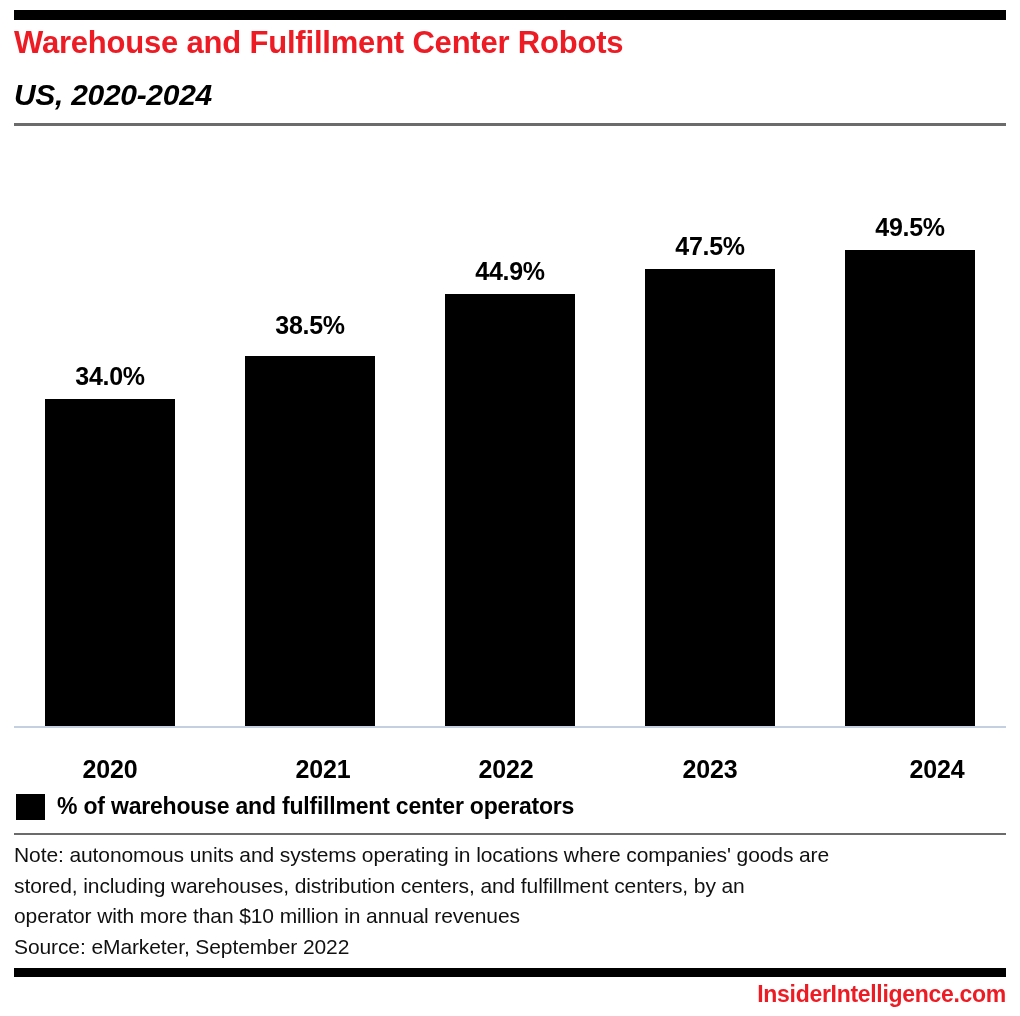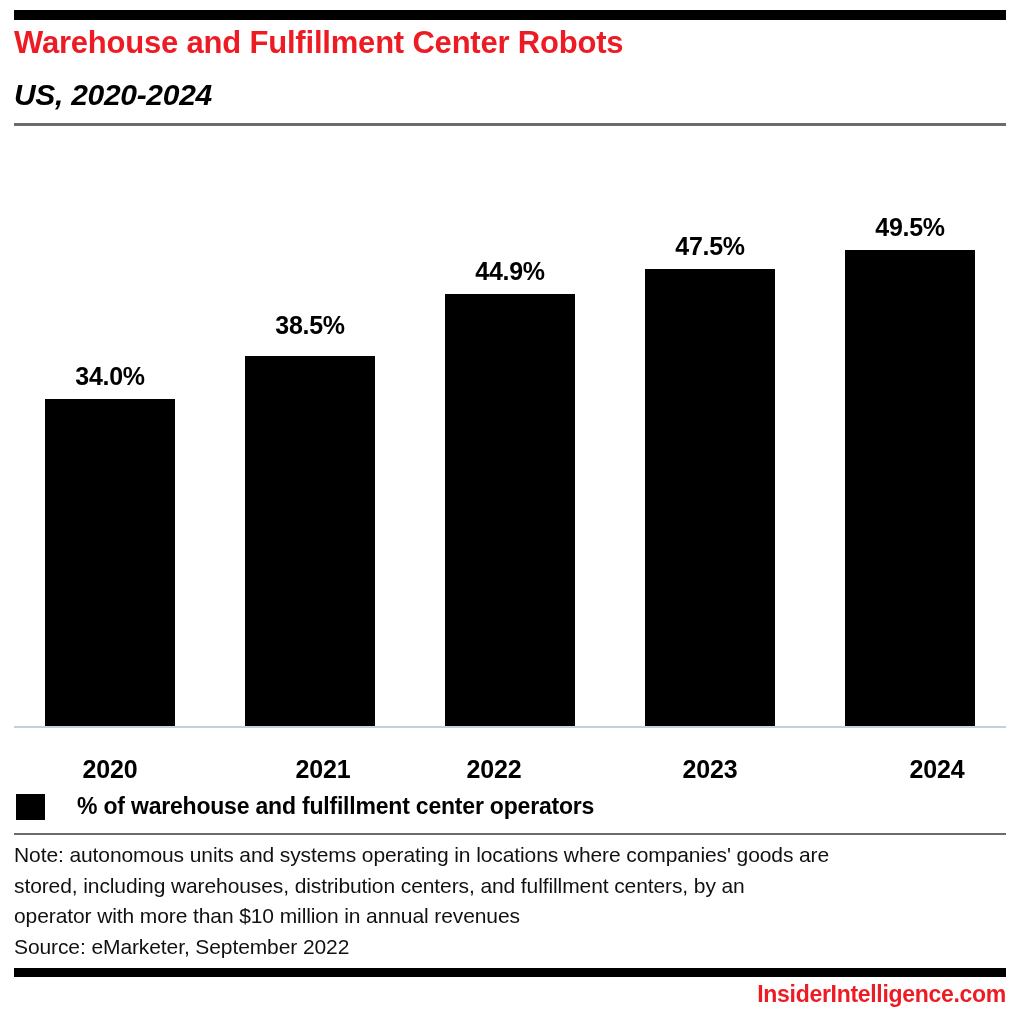--- a/index.html
+++ b/index.html
@@ -107,21 +107,20 @@
     margin-top: 16px;
   }
 
   
   .legend {
     position: absolute;
     left: 16px;
     top: 793px;
     display: flex;
     align-items: center;
-    gap: 20px;
   }
   .legend-swatch {
     width: 29px;
     height: 26px;
     background: #000000;
     flex: 0 0 auto;
   }
   .legend-label {
     margin-left: 12px;
     font-size: 23px;
@@ -188,21 +187,21 @@
   <div class="plot" id="plot">
     <div class="axis-line"></div>
   <div class="bar" style="left: 45px; top: 399px; width: 130px; height: 327px; background: rgb(0, 0, 0);"></div>
       <div class="bar-value" style="left: 45px; top: 361px; width: 130px;">34.0%</div>
       <div class="tick-label" style="left: 45px; width: 130px;">2020</div>
       <div class="bar" style="left: 245px; top: 356px; width: 130px; height: 370px; background: rgb(0, 0, 0);"></div>
       <div class="bar-value" style="left: 245px; top: 310px; width: 130px;">38.5%</div>
       <div class="tick-label" style="left: 258px; width: 130px;">2021</div>
       <div class="bar" style="left: 445px; top: 294px; width: 130px; height: 432px; background: rgb(0, 0, 0);"></div>
       <div class="bar-value" style="left: 445px; top: 256px; width: 130px;">44.9%</div>
-      <div class="tick-label" style="left: 429px; width: 130px;">2022</div>
+      <div class="tick-label" style="left: 441px; width: 130px;">2022</div>
       <div class="bar" style="left: 645px; top: 269px; width: 130px; height: 457px; background: rgb(0, 0, 0);"></div>
       <div class="bar-value" style="left: 645px; top: 231px; width: 130px;">47.5%</div>
       <div class="tick-label" style="left: 645px; width: 130px;">2023</div>
       <div class="bar" style="left: 845px; top: 250px; width: 130px; height: 476px; background: rgb(0, 0, 0);"></div>
       <div class="bar-value" style="left: 845px; top: 212px; width: 130px;">49.5%</div>
       <div class="tick-label" style="left: 872px; width: 130px;">2024</div>
     </div>
 
   <div class="legend">
     <span class="legend-swatch"></span>

